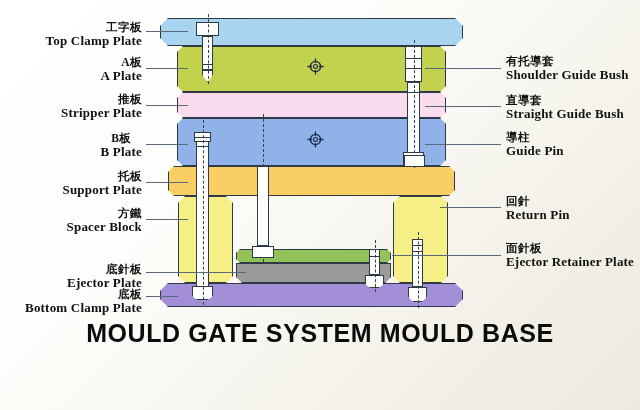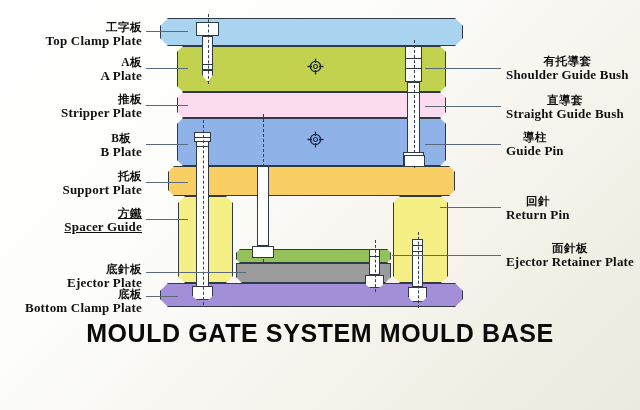--- a/index.html
+++ b/index.html
@@ -9,21 +9,21 @@
     background:linear-gradient(135deg,#ffffff 0%,#fdfdfb 35%,#f4f2ea 70%,#eceade 100%);
     position:relative;
   }
   #stage{position:absolute;inset:0;}
 
   
   .lbl{position:absolute;font-weight:bold;color:#111;line-height:1.04;white-space:nowrap;}
   .lbl .cn{font-size:11.5px;letter-spacing:.5px;display:block;}
   .lbl .en{font-size:13px;letter-spacing:.2px;display:block;}
   .lbl.L{text-align:right;}
-  .lbl.R{text-align:center;}
+  .lbl.R{text-align:left;}
 
   
   .lead{position:absolute;height:1px;background:#5a6a78;}
 
   
   .plate{position:absolute;border:1px solid #2f3a46;box-sizing:border-box;}
 
   
   #title{position:absolute;left:0;right:0;text-align:center;}
   #title .t-cn{font-family:"DejaVu Sans",sans-serif;font-weight:bold;font-size:23px;letter-spacing:3px;color:#0b0b0b;}
@@ -150,23 +150,23 @@
     <span class="en">B Plate</span>
   </div>
   <div class="lead" style="left:146px;top:144px;width:42px;"></div>
 
   <div class="lbl L" style="right:498px;top:171px;">
     <span class="cn">托板</span>
     <span class="en">Support Plate</span>
   </div>
   <div class="lead" style="left:146px;top:182px;width:42px;"></div>
 
-  <div class="lbl L" style="right:498px;top:208px;text-decoration:underline;">
+  <div class="lbl L" style="right:498px;top:208px;">
     <span class="cn">方鐵</span>
-    <span class="en">Spacer Guide</span>
+    <span class="en">Spacer Block</span>
   </div>
   <div class="lead" style="left:146px;top:219px;width:42px;"></div>
 
   <div class="lbl L" style="right:498px;top:264px;">
     <span class="cn">底針板</span>
     <span class="en">Ejector Plate</span>
   </div>
   <div class="lead" style="left:146px;top:272px;width:100px;"></div>
 
   <div class="lbl L" style="right:498px;top:289px;">

